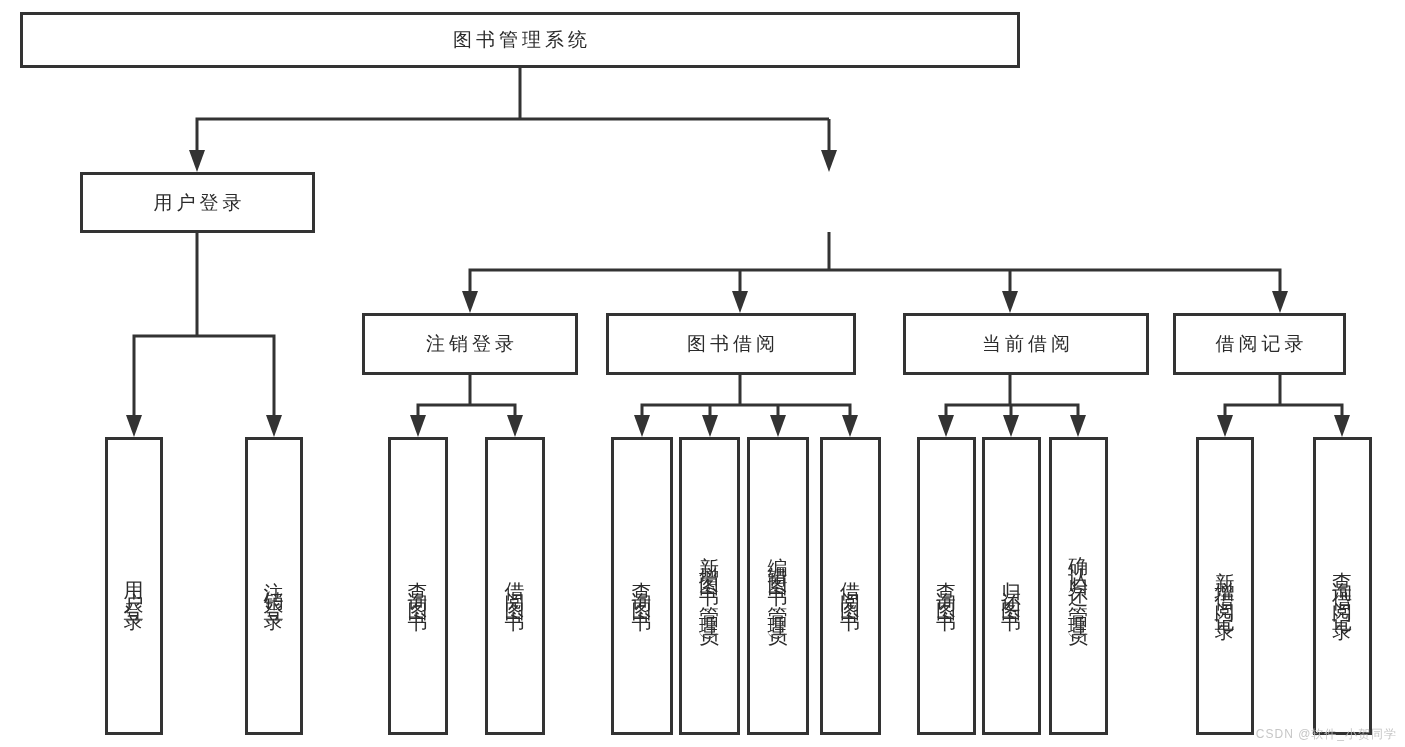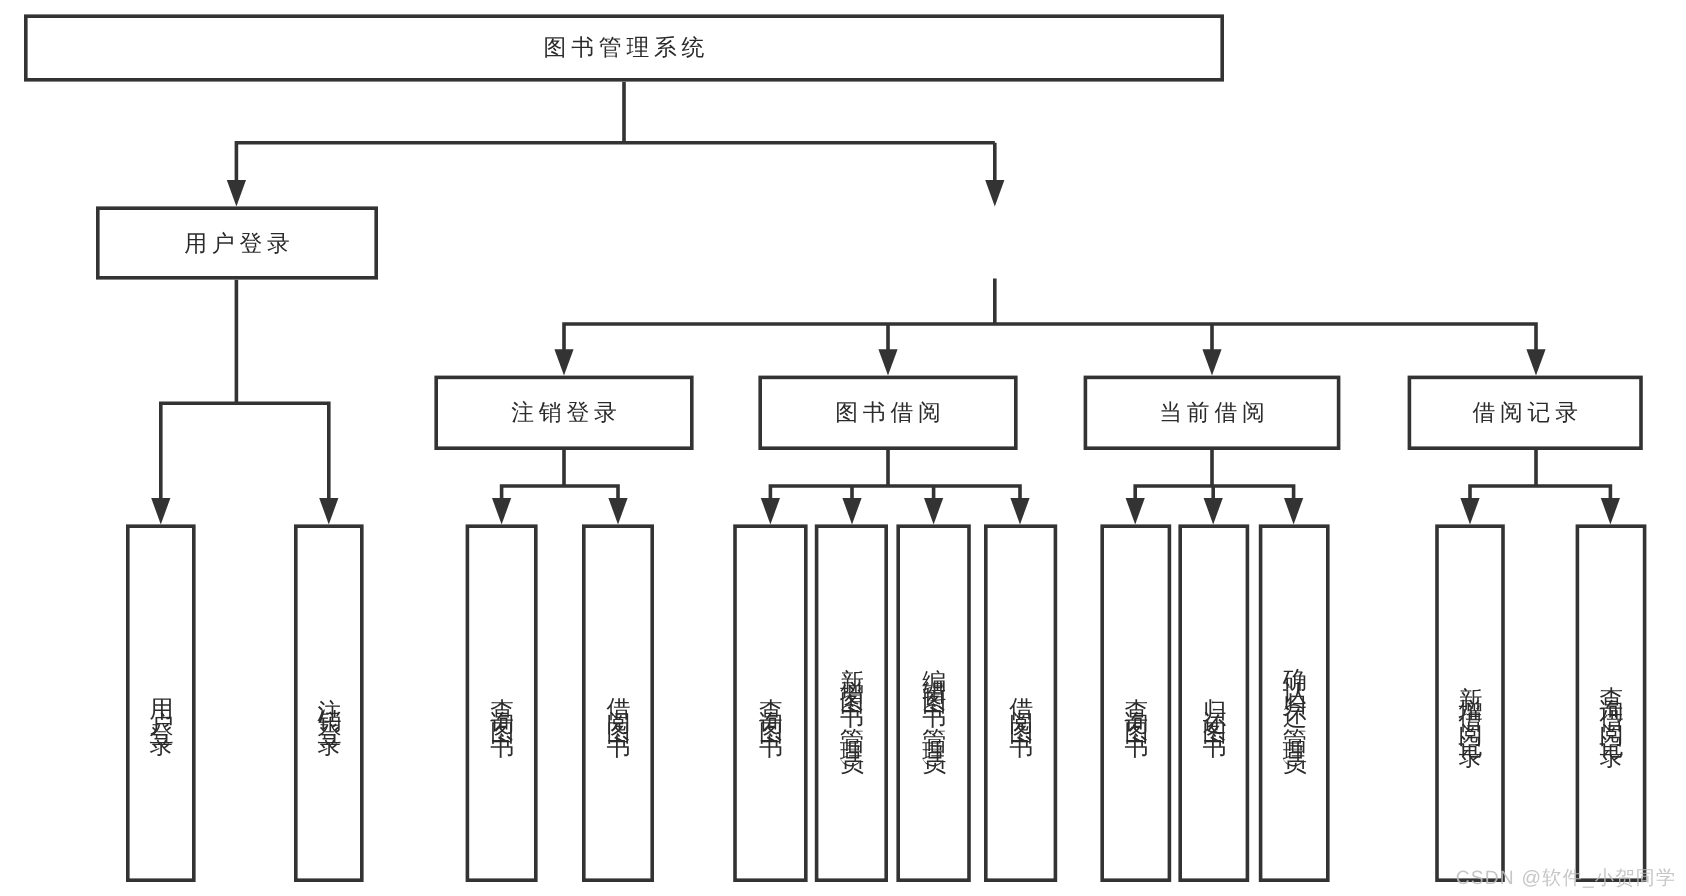--- a/index.html
+++ b/index.html
@@ -28,21 +28,21 @@
   .box.v span{
     writing-mode:vertical-rl;
     text-orientation:mixed;
     font-size:20px;letter-spacing:10px;
     line-height:1;
   }
   #watermark{
     position:absolute;
     right:8px;bottom:4px;
     z-index:3;
-    font-size:16px;
+    font-size:12px;
     color:rgba(190,190,190,0.88);
     letter-spacing:1px;
     white-space:nowrap;
   }
 </style>
 </head>
 <body>
 
 <div id="stage">
 
@@ -83,27 +83,27 @@
     <span>图书管理系统</span>
   </div>
 
   <div class="box h" style="left:80px;top:172px;width:235px;height:61px">
     <span>用户登录</span>
   </div>
 
   <div class="box h" style="left:362px;top:313px;width:216px;height:62px">
     <span>注销登录</span>
   </div>
-  <div class="box h" style="left:632px;top:313px;width:216px;height:62px">
+  <div class="box h" style="left:606px;top:313px;width:250px;height:62px">
     <span>图书借阅</span>
   </div>
-  <div class="box h" style="left:903px;top:313px;width:214px;height:62px">
+  <div class="box h" style="left:903px;top:313px;width:246px;height:62px">
     <span>当前借阅</span>
   </div>
-  <div class="box h" style="left:1173px;top:313px;width:196px;height:62px">
+  <div class="box h" style="left:1173px;top:313px;width:173px;height:62px">
     <span>借阅记录</span>
   </div>
 
   <div class="box v" style="left:105px;top:437px;width:58px;height:298px">
     <span>用户登录</span>
   </div>
   <div class="box v" style="left:245px;top:437px;width:58px;height:298px">
     <span>注销登录</span>
   </div>
 

